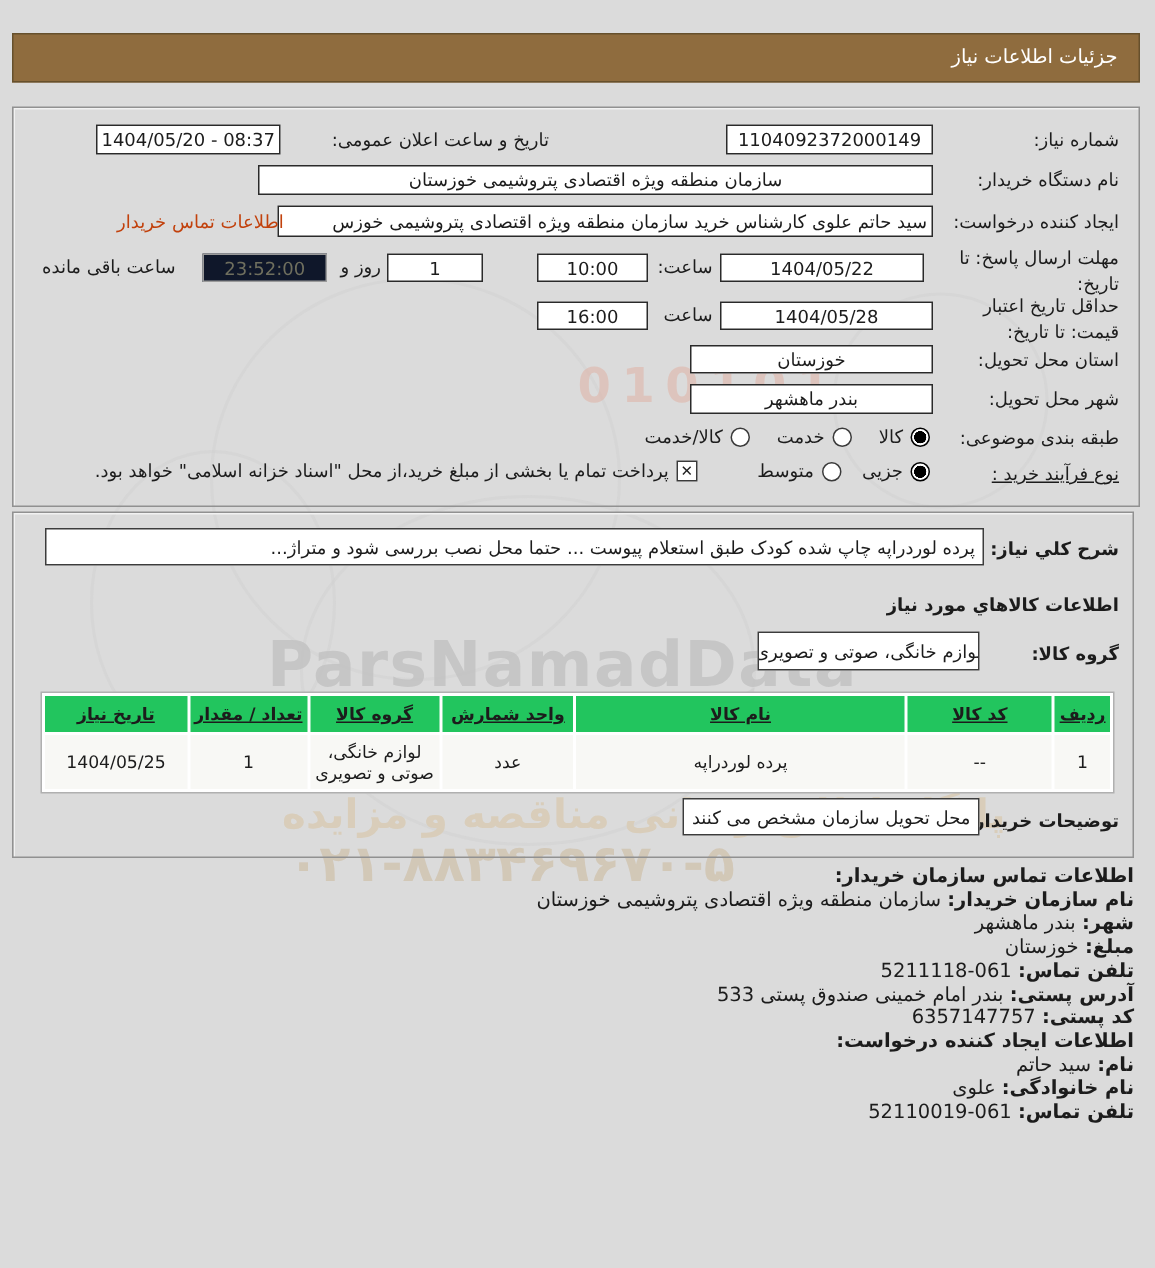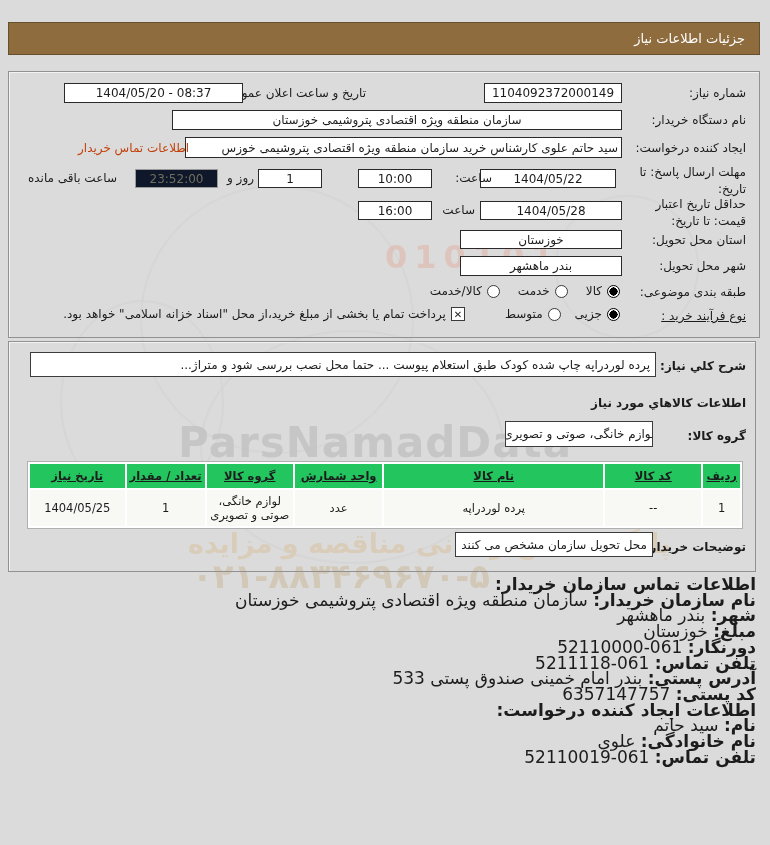--- a/index.html
+++ b/index.html
@@ -28,21 +28,21 @@
   .optrow{position:absolute;display:flex;align-items:center;gap:18px;}
   .opt{display:flex;align-items:center;gap:5px;}
   .rd{width:13px;height:13px;border:1px solid #3a3a3a;border-radius:50%;background:#fff;box-sizing:border-box;flex:0 0 auto;}
   .rd.on{background:radial-gradient(circle,#000 0 4px,#fff 4.2px);border-color:#000;}
   .cb{width:14px;height:14px;border:1px solid #3a3a3a;background:#fff;box-sizing:border-box;display:flex;align-items:center;justify-content:center;font-size:10px;font-weight:bold;color:#222;flex:0 0 auto;}
   .valbox{position:absolute;background:#fff;border:1px solid #3c3c3c;box-sizing:border-box;display:flex;align-items:center;overflow:hidden;white-space:nowrap;padding:0 5px;}
   .valbox.center{justify-content:center;}
   .gtable{position:absolute;left:28px;top:462px;width:714px;border-spacing:2px;background:#fff;outline:1px solid #b0b0b0;font-size:11.5px;}
   .gtable th{background:#22c55e;font-weight:bold;height:24px;padding:0 3px;white-space:nowrap;text-decoration:underline;}
   .gtable td{background:#F8F8F5;height:36px;text-align:center;padding:0 3px;}
-  .contact{position:absolute;top:577px;right:14px;text-align:right;font-size:17px;line-height:15.7px;}
+  .contact{position:absolute;top:577px;right:14px;text-align:right;font-size:13px;line-height:15.7px;}
 </style>
 </head>
 <body>
 
 <div class="screen">
 
   <div class="wm wm-circle" style="left:140px;top:185px;width:270px;height:265px;"></div>
   <div class="wm wm-circle" style="left:200px;top:330px;width:300px;height:230px;"></div>
   <div class="wm wm-circle" style="left:555px;top:195px;width:140px;height:140px;"></div>
   <div class="wm wm-circle" style="left:60px;top:300px;width:160px;height:200px;"></div>
@@ -56,32 +56,32 @@
 
     <div class="titlebar">
       <span>جزئیات اطلاعات نیاز</span>
     </div>
 
     <div class="groupbox" style="left:8px;top:71px;width:752px;height:267px;"></div>
 
     <div class="lbl" style="top:86px;right:24px;">شماره نیاز:</div>
     <div class="inp num" style="left:484px;top:83px;width:138px;height:20px;">1104092372000149</div>
     <div class="lbl" style="top:86px;right:404px;">تاریخ و ساعت اعلان عمومی:</div>
-    <div class="inp num" style="left:64px;top:83px;width:179px;height:20px;">1404/05/20 - 08:37</div>
+    <div class="inp num" style="left:64px;top:83px;width:123px;height:20px;">1404/05/20 - 08:37</div>
 
     <div class="lbl" style="top:113px;right:24px;">نام دستگاه خریدار:</div>
     <div class="inp" style="left:172px;top:110px;width:450px;height:20px;">سازمان منطقه ویژه اقتصادی پتروشیمی خوزستان</div>
 
     <div class="lbl" style="top:141px;right:24px;">ایجاد کننده درخواست:</div>
     <div class="inp start" style="left:185px;top:137px;width:437px;height:21px;">سید حاتم علوی کارشناس خرید سازمان منطقه ویژه اقتصادی پتروشیمی خوزس</div>
     <div class="lbl link" style="top:141px;left:78px;">اطلاعات تماس خریدار</div>
 
     <div class="lbl2" style="top:164px;right:24px;width:120px;">مهلت ارسال پاسخ: تا تاریخ:</div>
     <div class="inp num" style="left:480px;top:169px;width:136px;height:19px;">1404/05/22</div>
-    <div class="lbl" style="top:171px;right:278px;">ساعت:</div>
+    <div class="lbl" style="top:171px;right:295px;">ساعت:</div>
     <div class="inp num" style="left:358px;top:169px;width:74px;height:19px;">10:00</div>
     <div class="inp num" style="left:258px;top:169px;width:64px;height:19px;">1</div>
     <div class="lbl" style="top:171px;right:516px;">روز و</div>
     <div class="inp soft num" style="left:135px;top:169px;width:83px;height:19px;">23:52:00</div>
     <div class="lbl" style="top:171px;left:28px;">ساعت باقی مانده</div>
 
     <div class="lbl2" style="top:196px;right:24px;width:118px;">حداقل تاریخ اعتبار قیمت: تا تاریخ:</div>
     <div class="inp num" style="left:480px;top:201px;width:142px;height:19px;">1404/05/28</div>
     <div class="lbl" style="top:203px;right:295px;">ساعت</div>
     <div class="inp num" style="left:358px;top:201px;width:74px;height:19px;">16:00</div>
@@ -167,21 +167,20 @@
       </table>
 
     <div class="lbl b" style="top:540px;right:24px;">توضیحات خریدار:</div>
     <div class="valbox" style="left:455px;top:532px;width:198px;height:25px;justify-content:flex-start;">محل تحویل سازمان مشخص می کنند</div>
 
     <div class="contact">
       <div class="b">اطلاعات تماس سازمان خریدار:</div>
       <div><span class="b">نام سازمان خریدار:</span> <span>سازمان منطقه ویژه اقتصادی پتروشیمی خوزستان</span></div>
       <div><span class="b">شهر:</span> <span>بندر ماهشهر</span></div>
       <div><span class="b">مبلغ:</span> <span>خوزستان</span></div>
-      <div><span class="b">دورنگار:</span> <span class="num">52110000-061</span></div>
       <div><span class="b">تلفن تماس:</span> <span class="num">5211118-061</span></div>
       <div><span class="b">آدرس پستی:</span> <span>بندر امام خمینی صندوق پستی 533</span></div>
       <div><span class="b">کد پستی:</span> <span class="num">6357147757</span></div>
       <div class="b">اطلاعات ایجاد کننده درخواست:</div>
       <div><span class="b">نام:</span> <span>سید حاتم</span></div>
       <div><span class="b">نام خانوادگی:</span> <span>علوی</span></div>
       <div><span class="b">تلفن تماس:</span> <span class="num">52110019-061</span></div>
     </div>
 
   </div>

